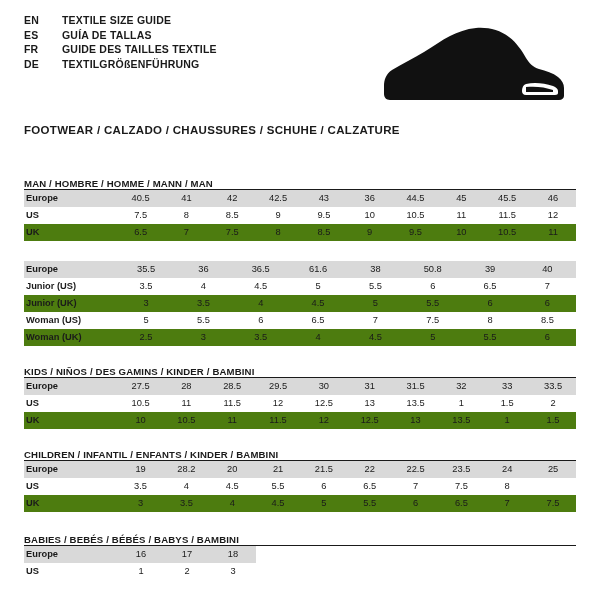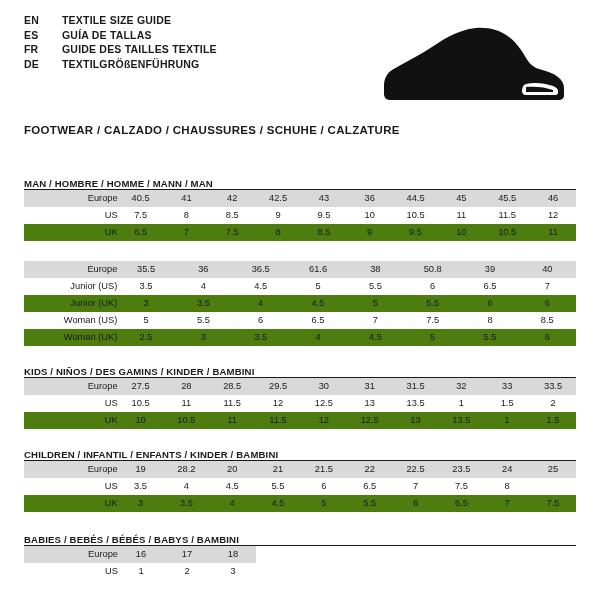--- a/index.html
+++ b/index.html
@@ -70,22 +70,23 @@
   }
   table.sz td {
     height: 17px;
     line-height: 17px;
     padding: 0;
     text-align: center;
     vertical-align: middle;
     white-space: nowrap;
   }
   table.sz td.lbl {
-    text-align: right;
+    text-align: left;
     padding-left: 2px;
+    font-weight: bold;
   }
   table.sz tr.shade td { background: #d9d9d9; }
   table.sz tr.plain td { background: #ffffff; }
   table.sz tr.alt td { background: #4d7c0f; }
 
   .sec-babies { margin-top: 22px; }
 </style>
 </head>
 <body>
 

